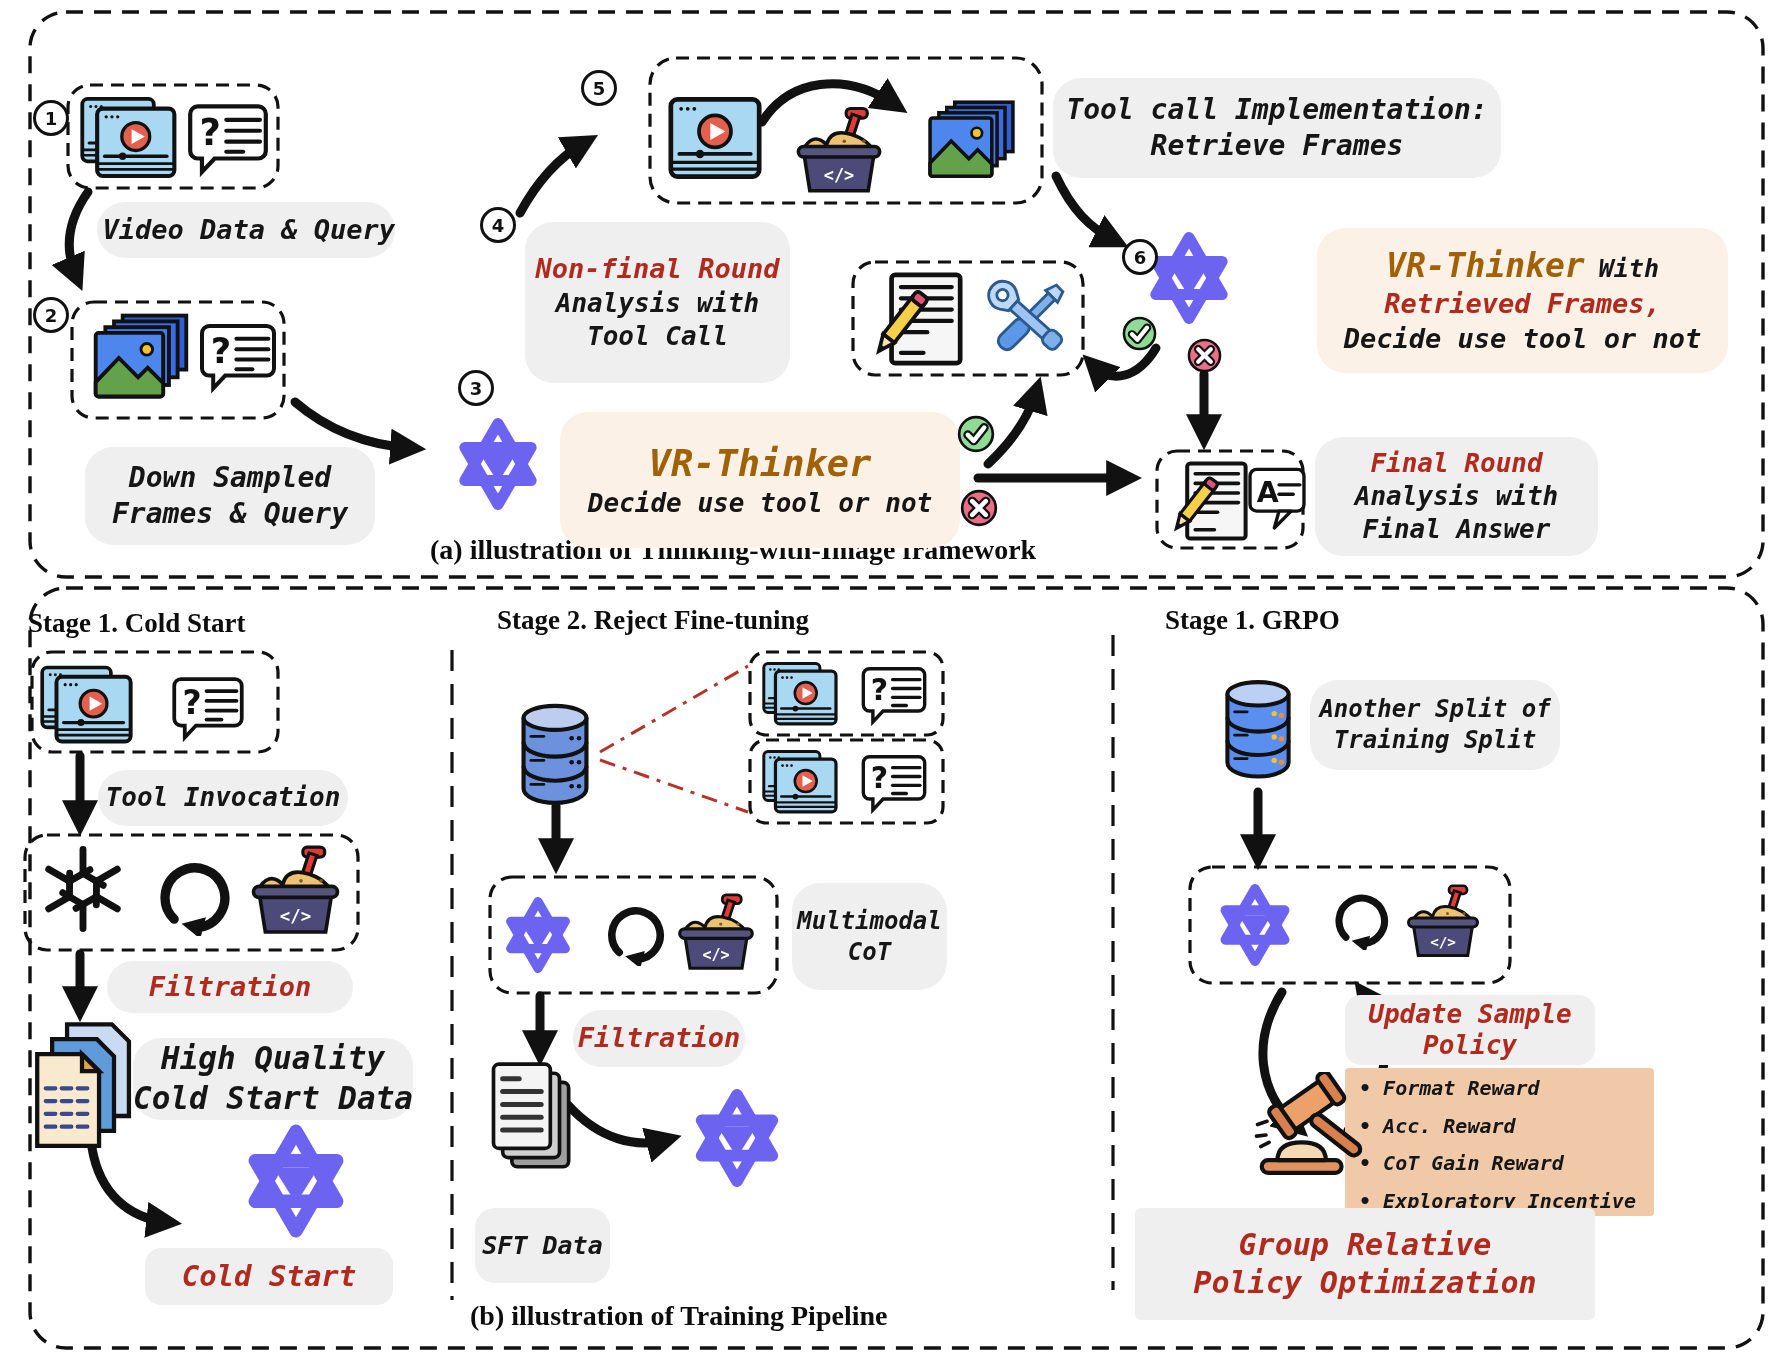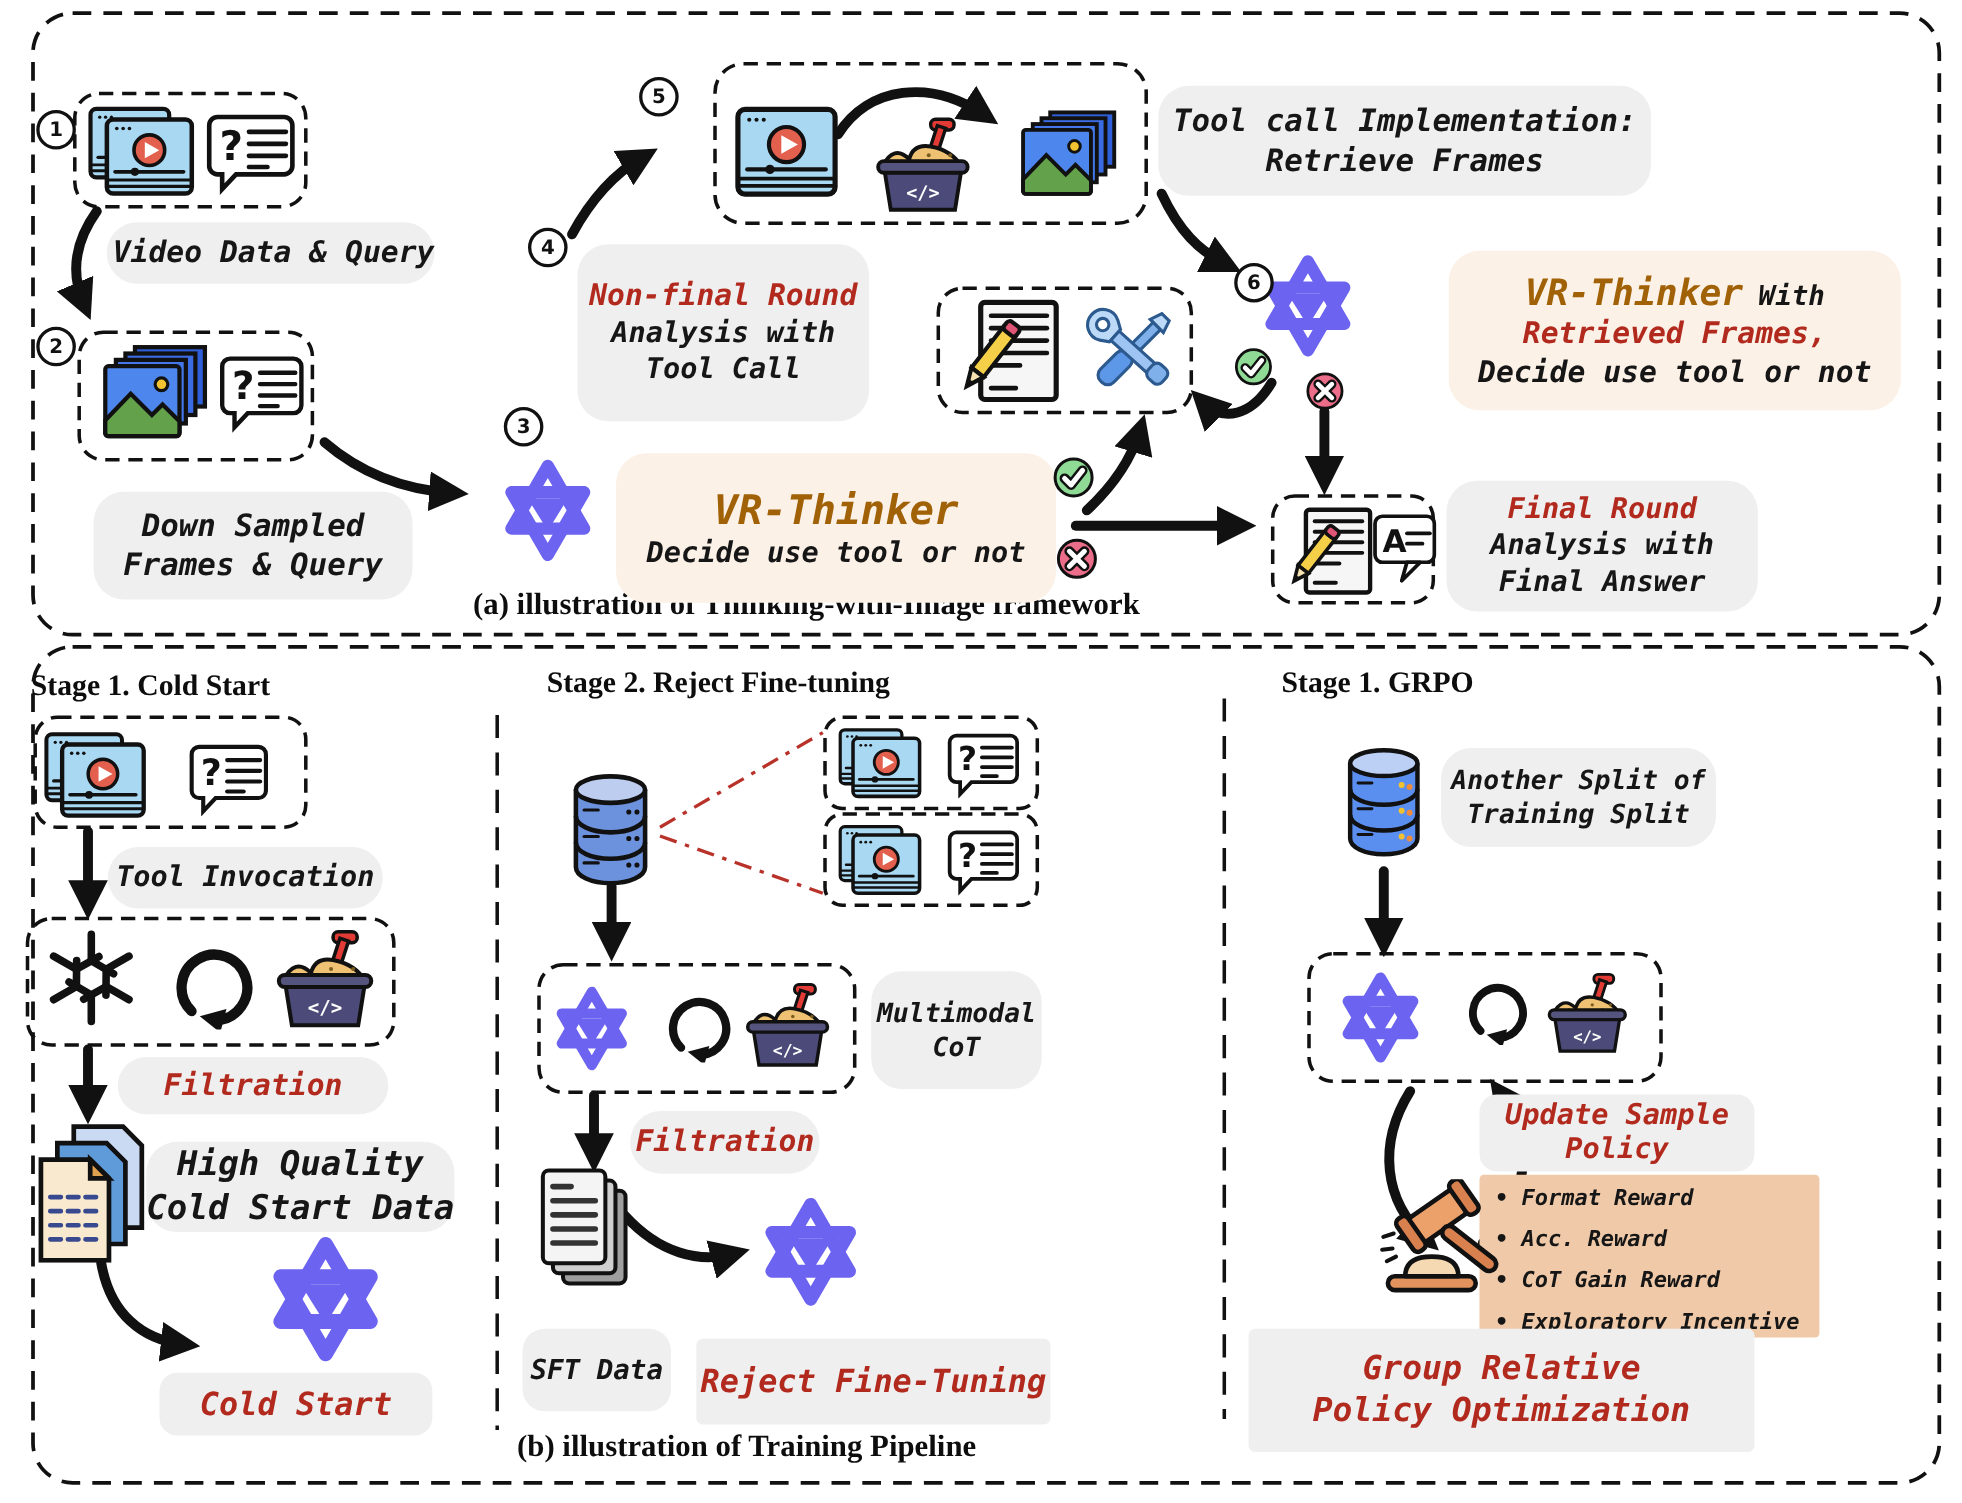--- a/index.html
+++ b/index.html
@@ -452,23 +452,20 @@
     </div>
 <svg class="icon" style="left:488px;top:1055px;" width="88" height="130" viewBox="0 0 96 126">
       <use href="#ic-sft"></use>
     </svg>
 <svg class="icon" style="left:688px;top:1078px;" width="98" height="120" viewBox="0 0 100 108">
       <use href="#ic-vr"></use>
     </svg>
 <div class="pill mono" style="left:475px;top:1208px;width:135px;height:75px;font-size:25px;border-radius:20px;">
       <span>SFT Data</span>
     </div>
-<div class="pill mono rect" style="left:633px;top:1217px;width:322px;height:78px;font-size:29px;">
-      <span class="red">Reject Fine-Tuning</span>
-    </div>
 <div class="serif" style="left:470px;top:1300px;width:400px;text-align:center;font-size:28px;">(b) illustration of Training Pipeline</div>
 
 <svg class="icon" style="left:1222px;top:672px;" width="72" height="112" viewBox="0 0 80 112">
       <use href="#ic-db3"></use>
     </svg>
 <div class="pill mono" style="left:1310px;top:680px;width:250px;height:90px;font-size:24px;">
   <span>Another Split of</span>
   <span>Training Split</span>
 </div>
 <svg class="icon" style="left:1214px;top:874px;" width="82" height="102" viewBox="0 0 100 108">

